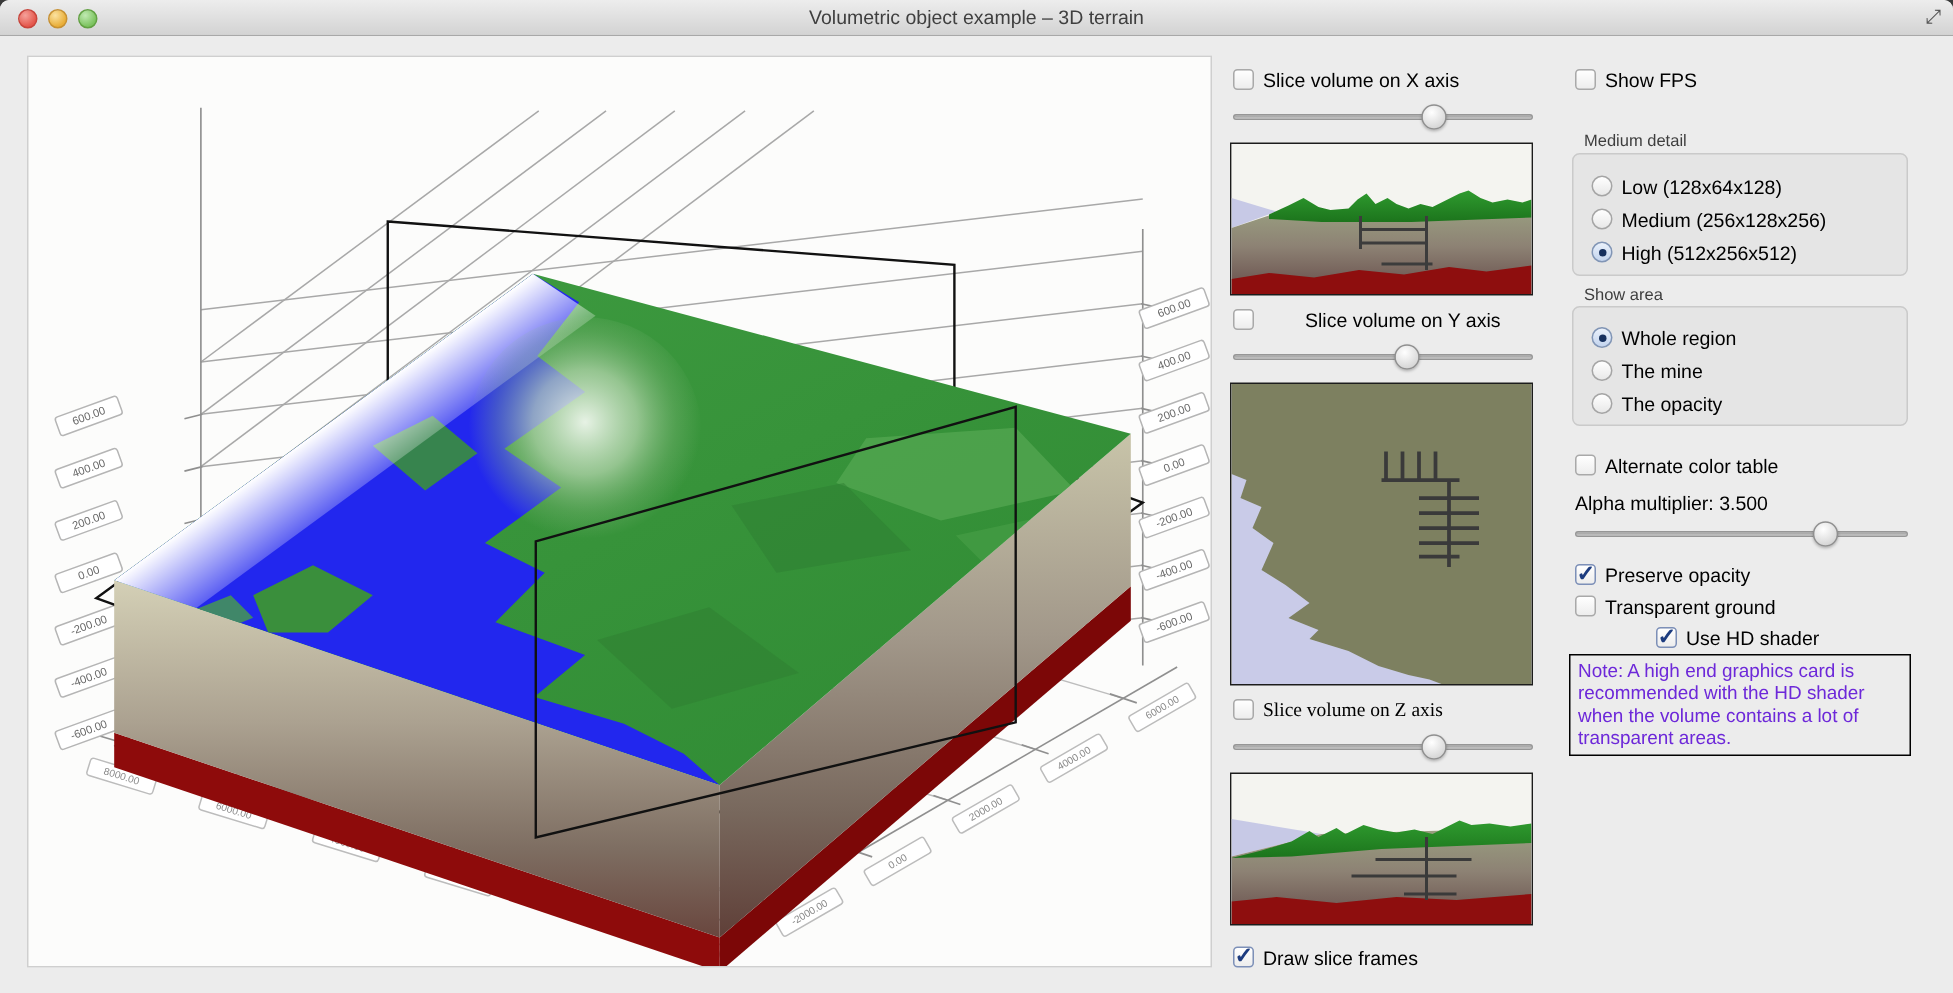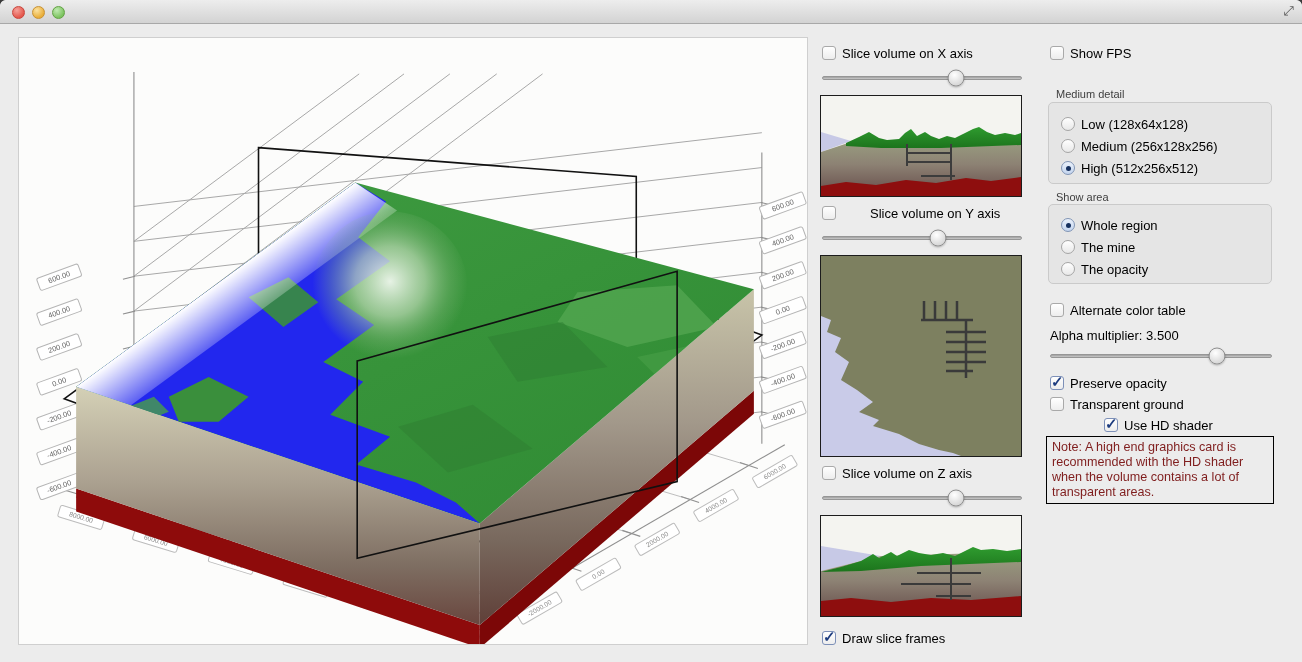--- a/index.html
+++ b/index.html
@@ -30,32 +30,33 @@
   .slider .track{position:absolute;left:0;right:0;top:6px;height:4px;border-radius:2px;
     background:linear-gradient(#9e9e9e,#c9c9c9);border:1px solid #969696;box-sizing:border-box;}
   .slider .handle{position:absolute;top:8px;width:17px;height:17px;border-radius:50%;
     background:radial-gradient(circle at 40% 30%,#ffffff,#d7d7d7 75%,#c2c2c2);border:1px solid #8f8f8f;
     box-shadow:0 1px 2px rgba(0,0,0,.25);transform:translate(-50%,-50%);box-sizing:border-box;}
   .preview{position:absolute;border:1px solid #1c1c1c;background:#f4f4f0;}
   .grouplabel{position:absolute;font-size:11px;color:#3e3e3e;}
   .groupbox{position:absolute;background:#e5e5e5;border:1px solid #cacaca;border-radius:5px;box-sizing:border-box;}
   .groupbox .row{position:relative;margin:0 0 4px 12px;}
   #notebox{position:absolute;left:1046px;top:436px;width:228px;border:1px solid #000;
-    padding:3px 5px;font-size:12.6px;line-height:15px;color:#7f1d1d;box-sizing:border-box;background:#ececec;}
+    padding:3px 5px;font-size:12.6px;line-height:15px;color:#6d28d9;box-sizing:border-box;background:#ececec;}
   text{font-family:"Liberation Sans",sans-serif;}
 </style>
 </head>
 <body>
 
 <div id="window">
 
   <div id="titlebar">
     <span class="tl red"></span>
     <span class="tl yellow"></span>
     <span class="tl green"></span>
+    <span class="title">Volumetric object example – 3D terrain</span>
     <span id="resize-grip">⤢</span>
   </div>
 
   <svg id="scene" viewBox="0 0 790 608">
     <defs>
       <linearGradient id="sideL" x1="0" y1="0" x2="0" y2="1">
         <stop offset="0" stop-color="#d4d0b6"></stop>
           <stop offset="0.4" stop-color="#aba190"></stop>
         <stop offset="0.75" stop-color="#7e6e62"></stop>
           <stop offset="1" stop-color="#69463e"></stop>
@@ -327,21 +328,21 @@
   </div>
 
   <svg class="preview" style="left:820px;top:255px;" width="200" height="200" viewBox="0 0 200 200">
     <rect width="200" height="200" fill="#7d8060"></rect>
     <path d="M0,60 L10,64 L6,76 L20,82 L14,96 L28,106 L20,124 L36,134 L52,146 L38,156 L58,164 L52,170 L78,178 L98,188 L118,194 L132,197 L140,200 L0,200 Z" fill="#c9cbe8"></path>
     <g stroke="#3a3a3a" stroke-width="2.5" fill="none">
       <path d="M103,45 L103,64 M114,45 L114,64 M125,45 L125,64 M136,45 L136,64 M100,64 L152,64 M145,64 L145,122 M125,76 L165,76 M125,86 L165,86 M125,96 L165,96 M125,106 L165,106 M125,115 L152,115"></path>
     </g>
   </svg>
 
-  <div class="row" style="left:822px;top:464px;">
+  <div class="row" style="left:822px;top:464px;font-family:Liberation Serif, serif;">
     <span class="box"></span>
     <span class="lbl">Slice volume on Z axis</span>
   </div>
   <div class="slider" style="left:822px;top:490px;width:200px;">
     <div class="track"></div>
     <div class="handle" style="left: 67%;"></div>
   </div>
 
   <svg class="preview" style="left:820px;top:515px;" width="200" height="100" viewBox="0 0 200 100">
     <rect width="200" height="100" fill="#f4f4f0"></rect>

